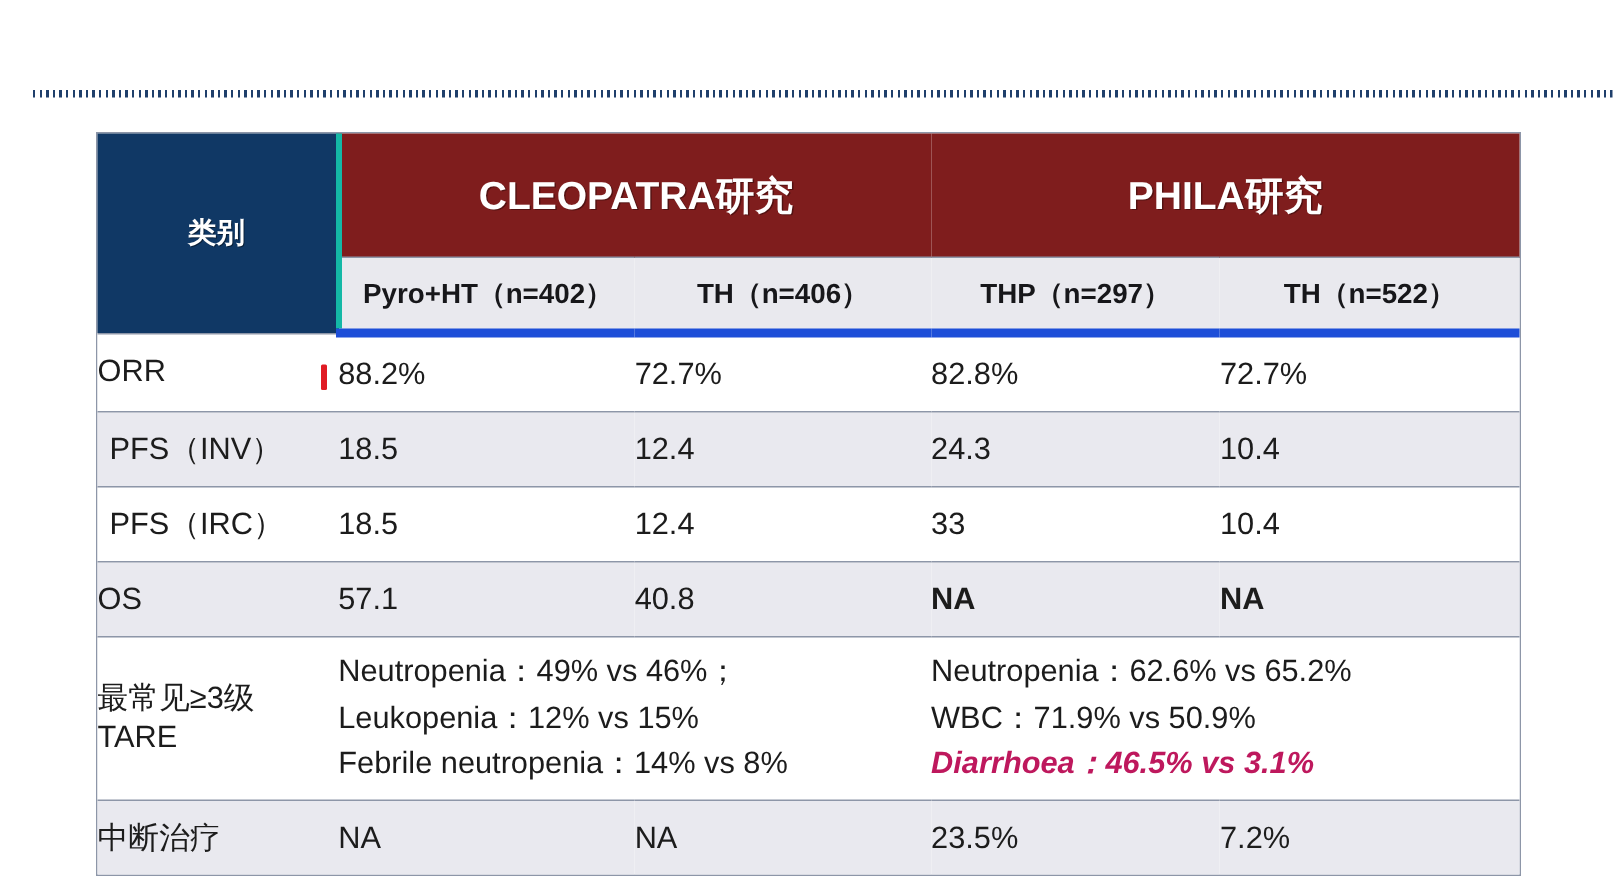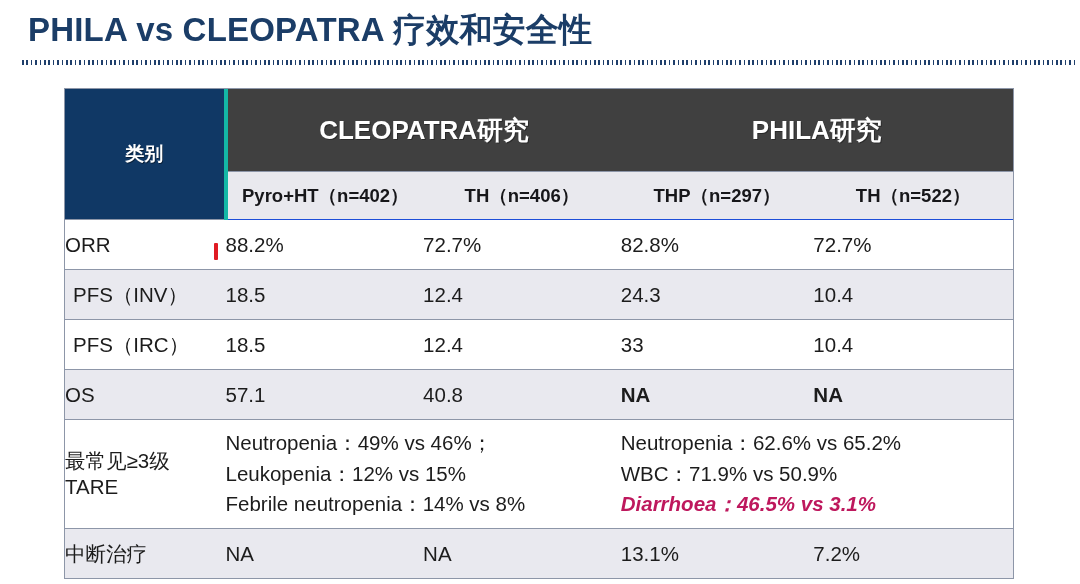--- a/index.html
+++ b/index.html
@@ -80,38 +80,38 @@
     background: #103865;
     color: #ffffff;
     font-size: 19px;
     font-weight: bold;
     text-align: center;
     height: 130px;
     border-right: 4px solid #14b8a6;
     text-shadow: 0.7px 0.7px 0 rgba(0,0,0,0.45);
   }
   .hdr-group {
-    background: #404040;
+    background: #7f1d1d;
     color: #ffffff;
     font-size: 26px;
     font-weight: bold;
     text-align: center;
     height: 82px;
     padding-top: 2px;
     text-shadow: 1px 1px 0 rgba(0,0,0,0.35);
   }
   .subhdr {
     background: #e9e9ee;
     color: #17171a;
     font-size: 18.5px;
     font-weight: bold;
     text-align: center;
     height: 47px;
     border-top: 1px solid #8d96a8;
-    border-bottom: 1px solid #1d4ed8;
+    border-bottom: 6px solid #1d4ed8;
   }
 
   
   .row-white td { background: #ffffff; }
   .row-tint  td { background: #e9e9ef; }
 
   table.matrix tbody td {
     border-top: 1px solid #8d96a8;
     font-size: 20.5px;
     color: #1c1c1c;
@@ -161,21 +161,20 @@
     height: 17px;
     background: #e01b24;
     border-radius: 1px;
   }
 </style>
 </head>
 <body>
 
 <div class="slide">
 
-  <div class="title">PHILA vs CLEOPATRA 疗效和安全性</div>
 
   <div class="rule"></div>
 
   <div class="table-wrap">
     <table class="matrix">
       <colgroup>
         <col class="c-label">
         <col class="c-data">
         <col class="c-data">
         <col class="c-data3">
@@ -244,21 +243,21 @@
             <div>Neutropenia：62.6% vs 65.2%</div>
             <div>WBC：71.9% vs 50.9%</div>
             <div class="hl">Diarrhoea：46.5% vs 3.1%</div>
           </td>
         </tr>
 
         <tr class="row-tint">
           <td class="lbl">中断治疗</td>
           <td>NA</td>
           <td>NA</td>
-          <td>13.1%</td>
+          <td>23.5%</td>
           <td>7.2%</td>
         </tr>
 
       </tbody>
     </table>
   </div>
 
   <div class="red-tick"></div>
 
 </div>

